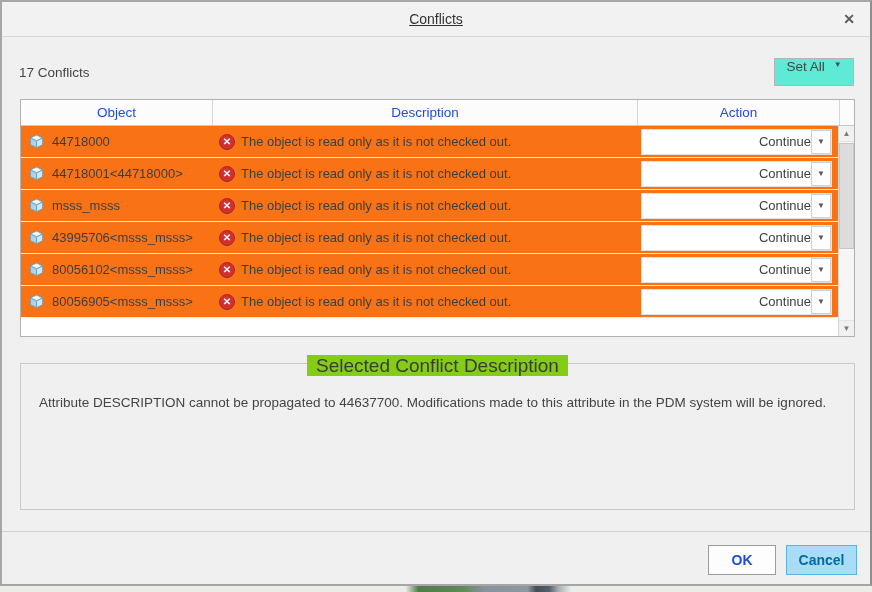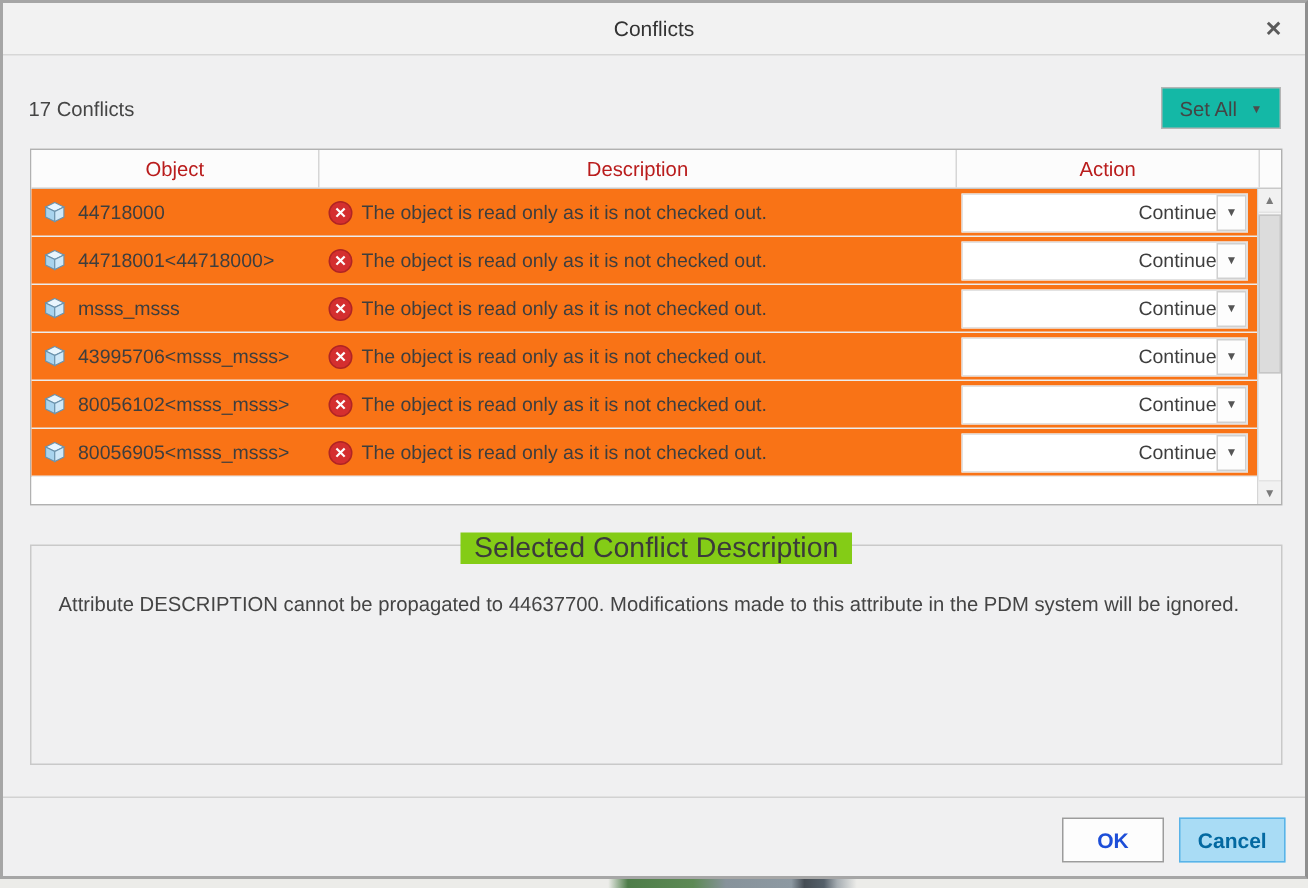--- a/index.html
+++ b/index.html
@@ -11,37 +11,37 @@
   
   .backdrop-strip { position:absolute; left:0; bottom:0; width:872px; height:9px;
     background:linear-gradient(90deg,#ecece9 0%,#ecece9 46.5%,#4e7d49 48%,#5d8a55 53%,#87939b 55.5%,#8d99a2 60.5%,#454d54 61.5%,#55606a 63%,#a6adb2 64%,#ecece9 65.5%,#ecece9 100%); }
 
   .dialog { position:absolute; left:0; top:0; width:872px; height:586px;
     background:#f0f0f1; border:2px solid #a6a6a6; border-right-color:#8f8f8f; }
 
   
   .titlebar { position:relative; height:35px; background:#f2f2f2; border-bottom:1px solid #d7d7d7; }
   .titlebar .title { position:absolute; left:0; right:0; top:9px; text-align:center;
-    font-size:14px; color:#333; }
+    font-size:14px; color:#333;text-decoration:underline; }
   .close-btn { position:absolute; right:10px; top:6px; width:22px; height:22px;
     display:flex; align-items:center; justify-content:center; cursor:pointer;
     color:#5b5b5b; font-size:14px; font-weight:bold; }
 
   
   .conflict-count { position:absolute; left:17px; top:63px; font-size:13.5px; color:#454545; }
   .set-all-btn { position:absolute; right:16px; top:56px; width:80px; height:28px;
-    background:#14b8a6; border:1px solid #b5b5b5; display:flex; align-items:center;
+    background:#5eead4; border:1px solid #b5b5b5; display:flex; 
     justify-content:center; gap:9px; font-size:13.5px; color:#444; cursor:pointer; }
   .set-all-btn .dd-arrow { font-size:8px; color:#4c4c4c; padding-top:1px; }
 
   
   .tablebox { position:absolute; left:18px; top:97px; width:835px; height:238px;
     background:#fff; border:1px solid #b1b1b1; }
   .thead { display:flex; height:26px; background:#fcfcfc; border-bottom:1px solid #c9c9c9; }
-  .th { font-size:13.5px; color:#b91c1c; display:flex; align-items:center; justify-content:center; }
+  .th { font-size:13.5px; color:#1d4ed8; display:flex; align-items:center; justify-content:center; }
   .th.c-obj  { width:191px; }
   .th.c-desc { width:425px; border-left:1px solid #d6d6d6; }
   .th.c-act  { width:202px; border-left:1px solid #d6d6d6; }
   .th.c-sb   { width:15px;  border-left:1px solid #d6d6d6; }
   .tbody { position:absolute; left:0; top:26px; width:817px; bottom:0; background:#fff; }
   .row { display:flex; height:32px; border-bottom:1px solid #ececec; background:#f97316; }
   .cell { display:flex; align-items:center; font-size:13px; color:#3e3e3e; }
   .cell.c-obj  { width:191px; padding-left:8px; gap:8px; }
   .cell.c-desc { width:425px; padding-left:7px; gap:6px; }
   .cell.c-act  { width:201px; }

